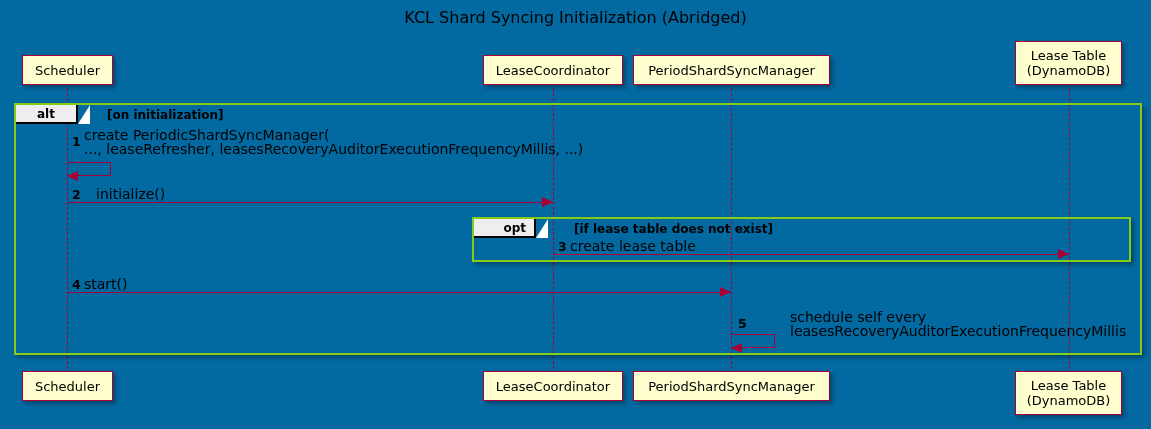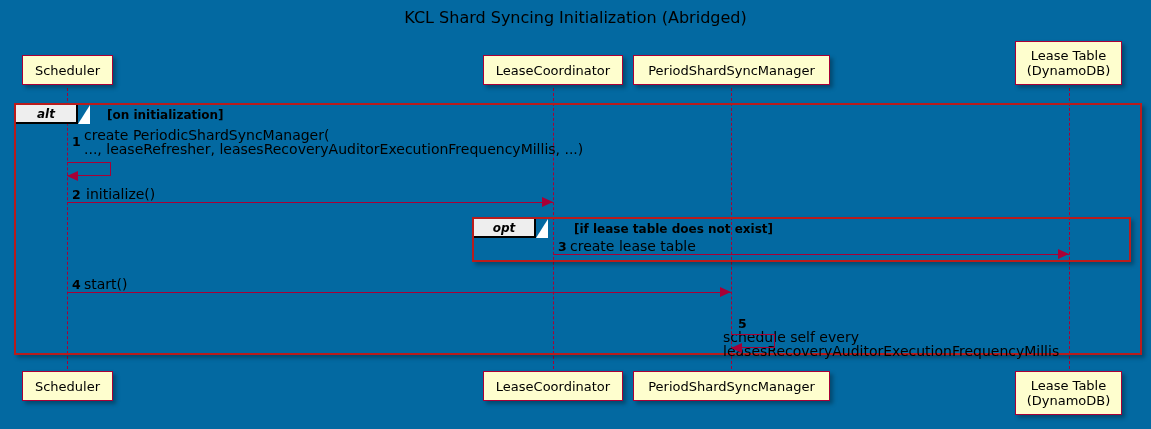--- a/index.html
+++ b/index.html
@@ -55,24 +55,23 @@
     justify-content: center;
     box-shadow: 3px 3px 4px rgba(0,0,0,0.30);
     padding: 2px 6px;
     white-space: pre-line;
   }
 
   
   .fragment {
     position: absolute;
     box-sizing: border-box;
-    border: 2px solid #b91c1c;
+    border: 2px solid #84cc16;
     background: transparent;
     box-shadow: 3px 3px 4px rgba(0,0,0,0.30);
-    font-style: italic;
   }
   .fragment-tab {
     position: absolute;
     left: 0;
     top: 0;
     height: 19px;
     background: #EEEEEE;
     border-right: 2px solid #000000;
     border-bottom: 2px solid #000000;
     font-size: 12px;
@@ -185,50 +184,50 @@
 
   <div class="fragment" style="left:14px; top:103px; width:1128px; height:252px;">
     <div class="fragment-tab" style="width:62px;">
       <span>alt</span>
     </div>
     <div class="fragment-tab-notch" style="left:62px;"></div>
   </div>
   <div class="fragment-label" style="left:91px; top:108px;">[on initialization]</div>
 
   <div class="fragment" style="left:472px; top:217px; width:659px; height:45px;">
-    <div class="fragment-tab" style="width:62px;">
+    <div class="fragment-tab" style="width:62px;justify-content:flex-end;">
       <span>opt</span>
     </div>
     <div class="fragment-tab-notch" style="left:62px;"></div>
   </div>
   <div class="fragment-label" style="left:558px; top:222px;">[if lease table does not exist]</div>
 
   <div class="msg-seq" style="left:72px; top:134px;">1</div>
   <div class="msg-label" style="left:84px; top:128px;">create PeriodicShardSyncManager(
    ..., leaseRefresher, leasesRecoveryAuditorExecutionFrequencyMillis, ...)</div>
   <div class="self-loop" style="left:67px; top:162px; width:44px; height:14px;"></div>
   <div class="arrow-left" style="left:67px; top:171px;"></div>
 
   <div class="msg-seq" style="left:72px; top:187px;">2</div>
-  <div class="msg-label" style="left:86px; top:187px;">initialize()</div>
+  <div class="msg-label" style="left:96px; top:187px;">initialize()</div>
   <div class="msg-line" style="left:67px; top:202px; width:486px;"></div>
   <div class="arrow-right" style="left:542px; top:197px;"></div>
 
   <div class="msg-seq" style="left:558px; top:239px;">3</div>
   <div class="msg-label" style="left:570px; top:239px;">create lease table</div>
   <div class="msg-line" style="left:553px; top:254px; width:516px;"></div>
   <div class="arrow-right" style="left:1058px; top:249px;"></div>
 
   <div class="msg-seq" style="left:72px; top:277px;">4</div>
   <div class="msg-label" style="left:84px; top:277px;">start()</div>
   <div class="msg-line" style="left:67px; top:292px; width:664px;"></div>
   <div class="arrow-right" style="left:720px; top:287px;"></div>
 
   <div class="msg-seq" style="left:738px; top:316px;">5</div>
-  <div class="msg-label" style="left:723px; top:310px;margin-top:20px;">schedule self every
+  <div class="msg-label" style="left:790px; top:310px;">schedule self every
    leasesRecoveryAuditorExecutionFrequencyMillis</div>
   <div class="self-loop" style="left:731px; top:334px; width:44px; height:14px;"></div>
   <div class="arrow-left" style="left:731px; top:343px;"></div>
 
   <div class="participant" style="left:22px; top:371px; width:91px; height:30px;">
     <span>Scheduler</span>
   </div>
   <div class="participant" style="left:483px; top:371px; width:140px; height:30px;">
     <span>LeaseCoordinator</span>
   </div>

